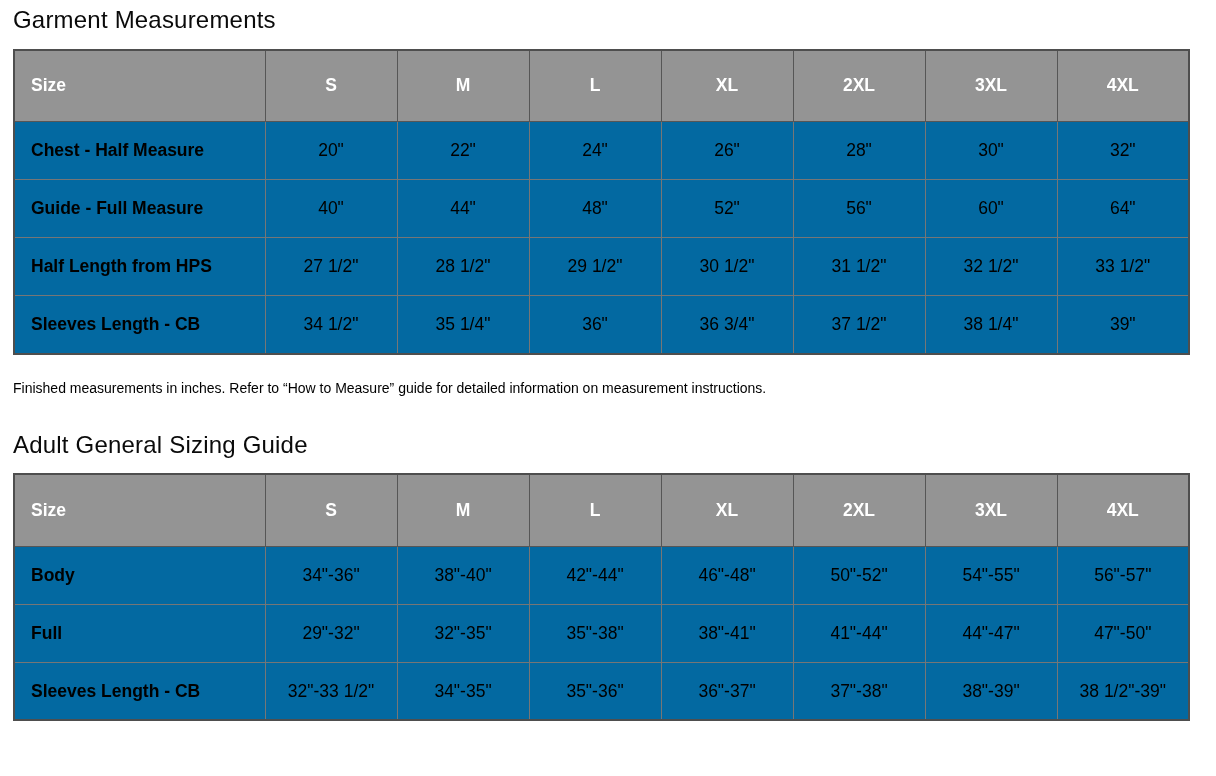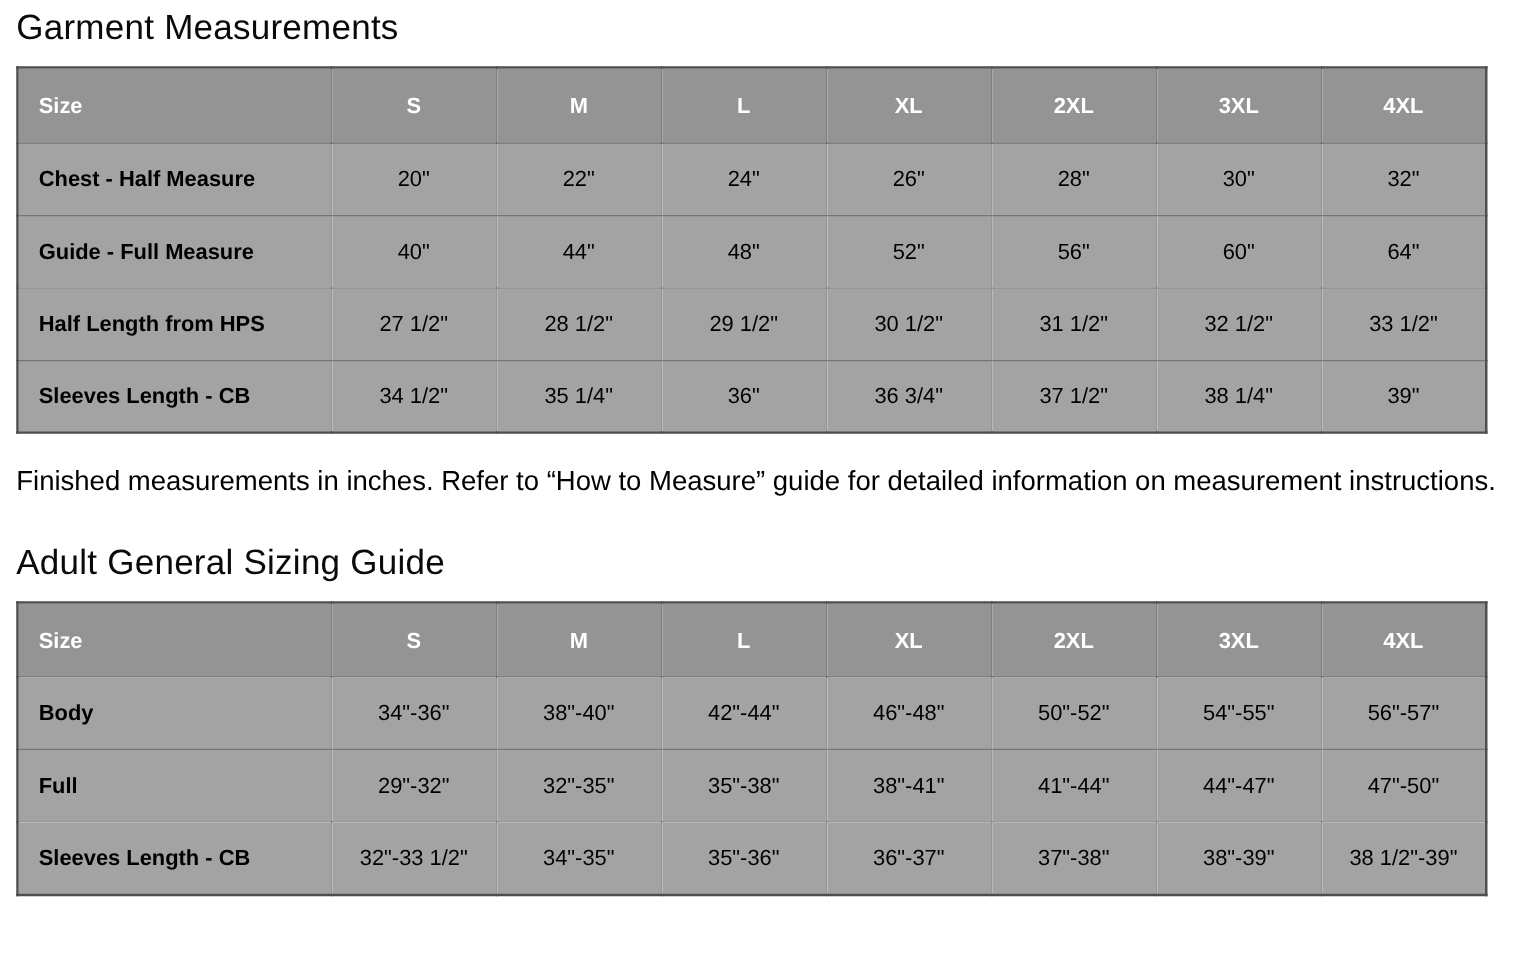--- a/index.html
+++ b/index.html
@@ -11,21 +11,21 @@
   body {
     width: 1216px;
     height: 776px;
     box-sizing: border-box;
     padding: 6px 13px 0 13px;
     overflow: hidden;
   }
   .measure-section { display: block; }
   .measure-section + .measure-section { margin-top: 34px; }
   .section-title {
-    font-size: 28px;
+    font-size: 24px;
     font-weight: 400;
     line-height: 1.15;
     margin: 0 0 15px 0;
     color: #0a0a0a;
     letter-spacing: 0.2px;
   }
   table.size-table {
     border-collapse: collapse;
     table-layout: fixed;
     width: 1177px;
@@ -36,39 +36,39 @@
     border: 1px solid #767676;
     font-size: 17.5px;
     box-sizing: border-box;
     overflow: hidden;
     white-space: nowrap;
   }
   table.size-table thead th {
     background: #949494;
     color: #ffffff;
     font-weight: 700;
-    height: 60px;
+    height: 72px;
     text-align: center;
     border-color: #565656;
   }
   table.size-table th.label-col,
   table.size-table td.label-col {
     width: 251px;
     text-align: left;
     padding-left: 16px;
     font-weight: 700;
   }
   table.size-table td {
     height: 58px;
     text-align: center;
     font-weight: 400;
-    background: #a3a3a3;
+    background: #0369a1;
   }
   .footnote {
-    font-size: 22px;
+    font-size: 14px;
     line-height: 1.3;
     margin: 24px 0 0 0;
     color: #000000;
   }
 </style>
 </head>
 <body>
 
 <section class="measure-section">
   <h1 class="section-title">Garment Measurements</h1>

